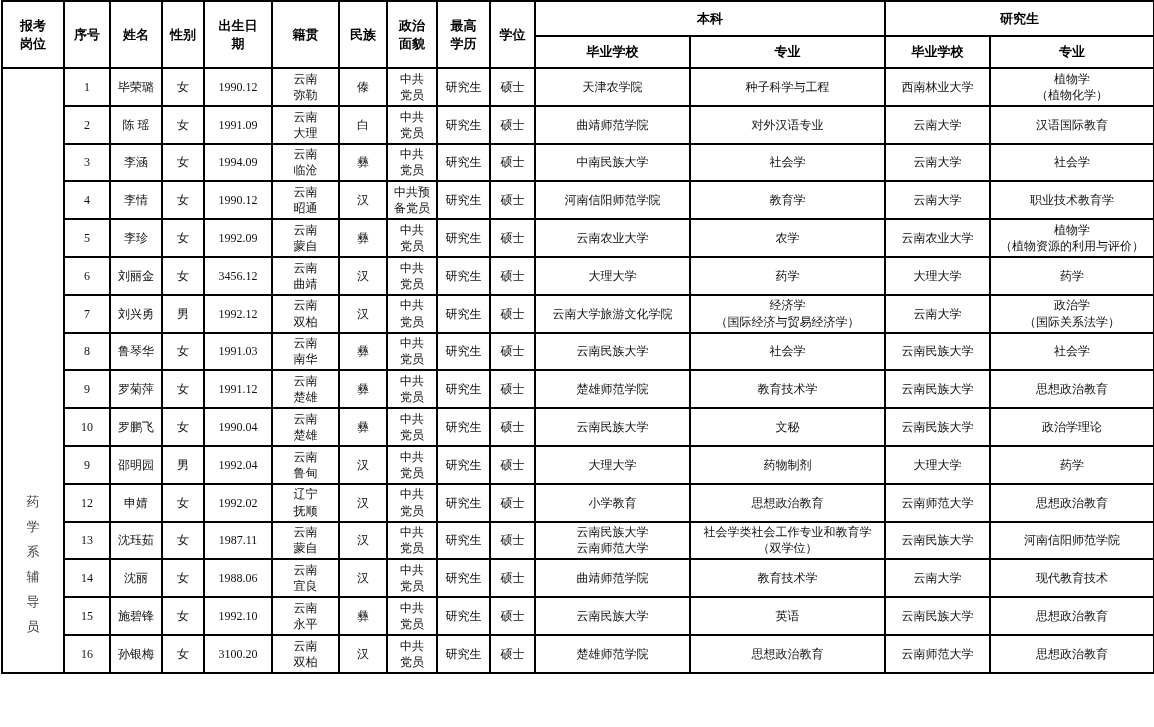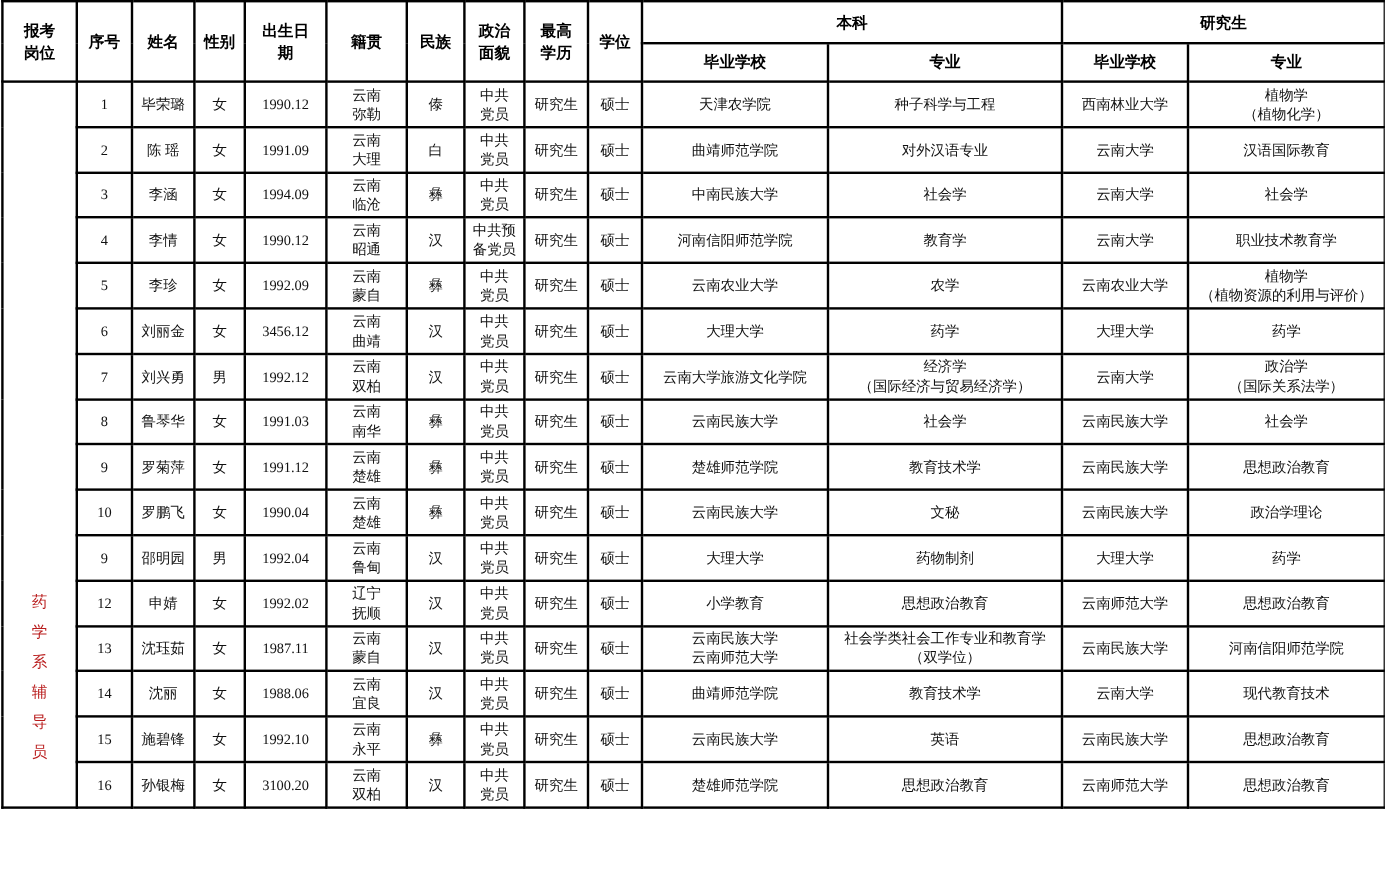--- a/index.html
+++ b/index.html
@@ -47,21 +47,21 @@
   td.pos-cell { position: relative; }
   .pos-text {
     position: absolute;
     left: 50%; top: 420px;
     transform: translateX(-50%);
     width: 15px;
     word-break: break-all;
     white-space: normal;
     font-size: 13px;
     line-height: 25px;
-    color: #b91c1c;
+    color: #404040;
   }
 </style>
 </head>
 <body>
 
 <div class="page">
 
   <table class="roster">
     <colgroup>
       <col style="width:62px">

